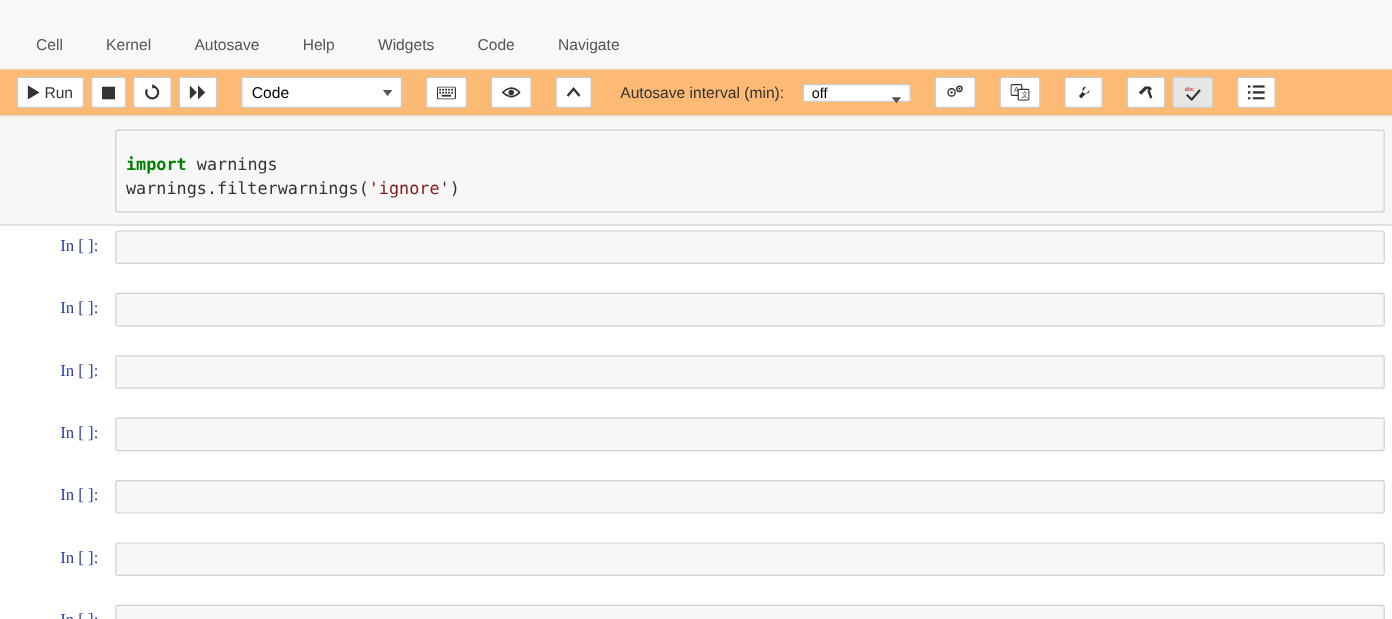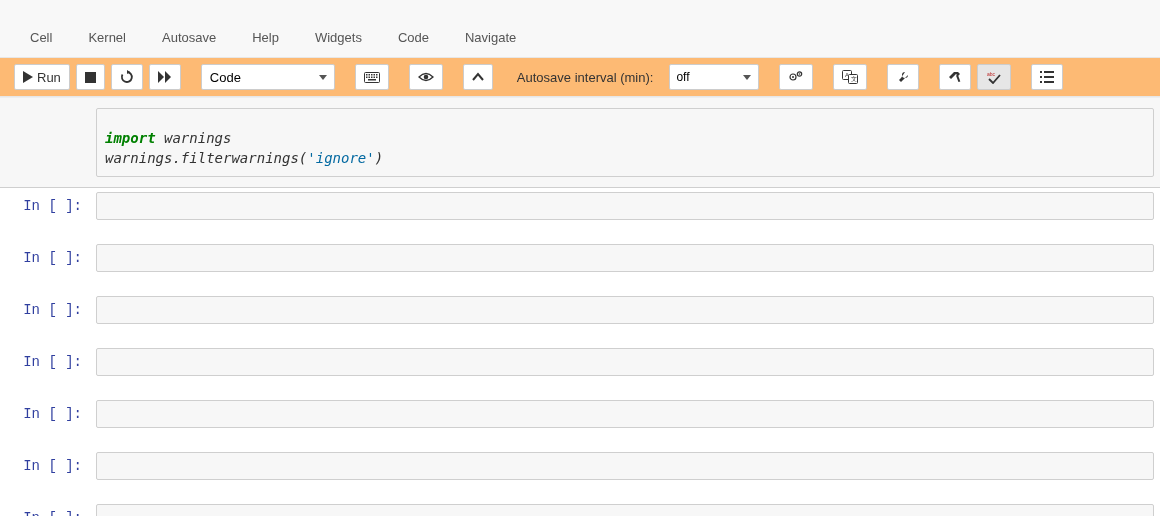--- a/index.html
+++ b/index.html
@@ -11,34 +11,34 @@
 .toolbar { background: #fdba74; border-bottom: 1px solid #e7e7e7; padding: 6px 4px 6px 14px; display: flex; align-items: center; gap: 6px; }
 .btn { background: #fff; border: 1px solid #ccc; border-radius: 2px; height: 26px; min-width: 28px; padding: 0 8px; display: inline-flex; align-items: center; justify-content: center; cursor: pointer; color: #333; }
 .btn.active { background: #e6e6e6; }
 .btn .icon { display: inline-flex; }
 .btn .label { font-size: 13px; margin-left: 4px; }
 .sep { width: 8px; }
 .cell-type-select { height: 26px; border: 1px solid #ccc; border-radius: 2px; padding: 0 30px 0 8px; background: #fff; font-size: 13px; appearance: none; position: relative; width: 134px; }
 .select-wrap { position: relative; display: inline-block; }
 .select-wrap::after { content: ""; position: absolute; right: 8px; top: 11px; width: 0; height: 0; border-left: 4px solid transparent; border-right: 4px solid transparent; border-top: 5px solid #555; pointer-events: none; }
 .autosave-label { font-size: 13px; color: #333; margin-left: 4px; margin-right: 10px; }
-.autosave-select { height: 26px; border: 1px solid #ccc; border-radius: 2px; padding: 0 30px 0 6px; background: #fff; font-size: 12px; appearance: none; width: 90px; }
+.autosave-select { height: 15px; border: 1px solid #ccc; border-radius: 2px; padding: 0 30px 0 6px; background: #fff; font-size: 12px; appearance: none; width: 90px; }
 
 .notebook { padding-top: 0; }
 .cell { display: flex; width: 100%; padding: 4px 6px; }
 .cell.first-code { background: #f7f7f7; border-top: 1px solid #eee; border-bottom: 1px solid #cfcfcf; padding-top: 10px; padding-bottom: 10px; }
-.cell.first-code .input-area { padding: 20px 20px 8px 8px; font-style: italic; }
-.prompt { width: 82px; text-align: right; font-family: Liberation Mono, monospace; font-size: 14px; color: #303F9F; padding: 6px 6px 0 0; user-select: none; }
+.cell.first-code .input-area { padding: 20px 20px 8px 8px; }
+.prompt { width: 82px; text-align: right; font-family: Liberation Serif, serif; font-size: 14px; color: #303F9F; padding: 6px 6px 0 0; user-select: none; }
 .input-wrap { flex: 1; display: flex; }
 .run-bar { width: 8px; background: transparent; }
 .input-area { flex: 1; border: 1px solid #cfcfcf; border-radius: 2px; background: #f7f7f7; min-height: 28px; padding: 5px 8px; font-family: "DejaVu Sans Mono", Menlo, Consolas, monospace; font-size: 14px; line-height: 1.4; white-space: pre; }
 .empty-cell .input-area { background: #f7f7f7; }
 .cell-spacer { height: 16px; }
 .kw { color: #008000; font-weight: bold; }
-.str { color: #0369a1; text-align: center; }
+.str { color: #7f1d1d; text-align: center; }
 </style>
 </head>
 <body>
 
 <div class="menubar">
   <div class="menu-item">Cell</div>
   <div class="menu-item">Kernel</div>
   <div class="menu-item">Autosave</div>
   <div class="menu-item">Help</div>
   <div class="menu-item">Widgets</div>

